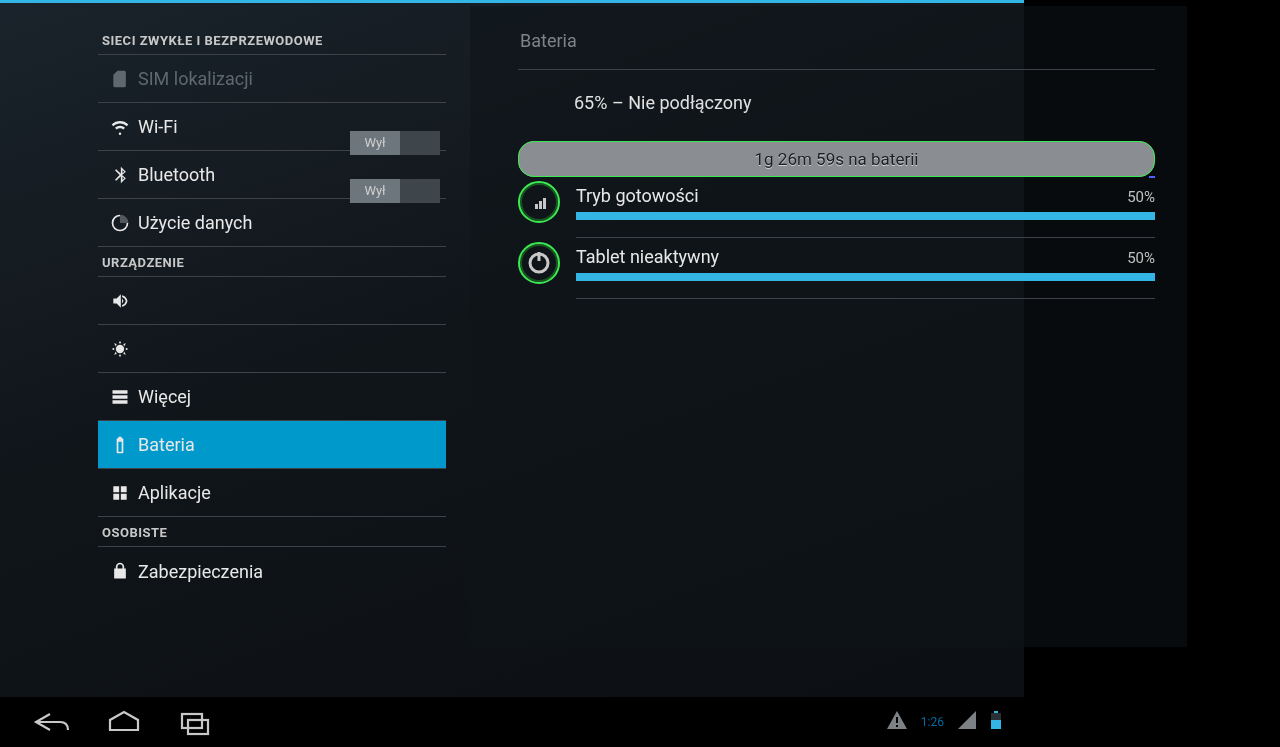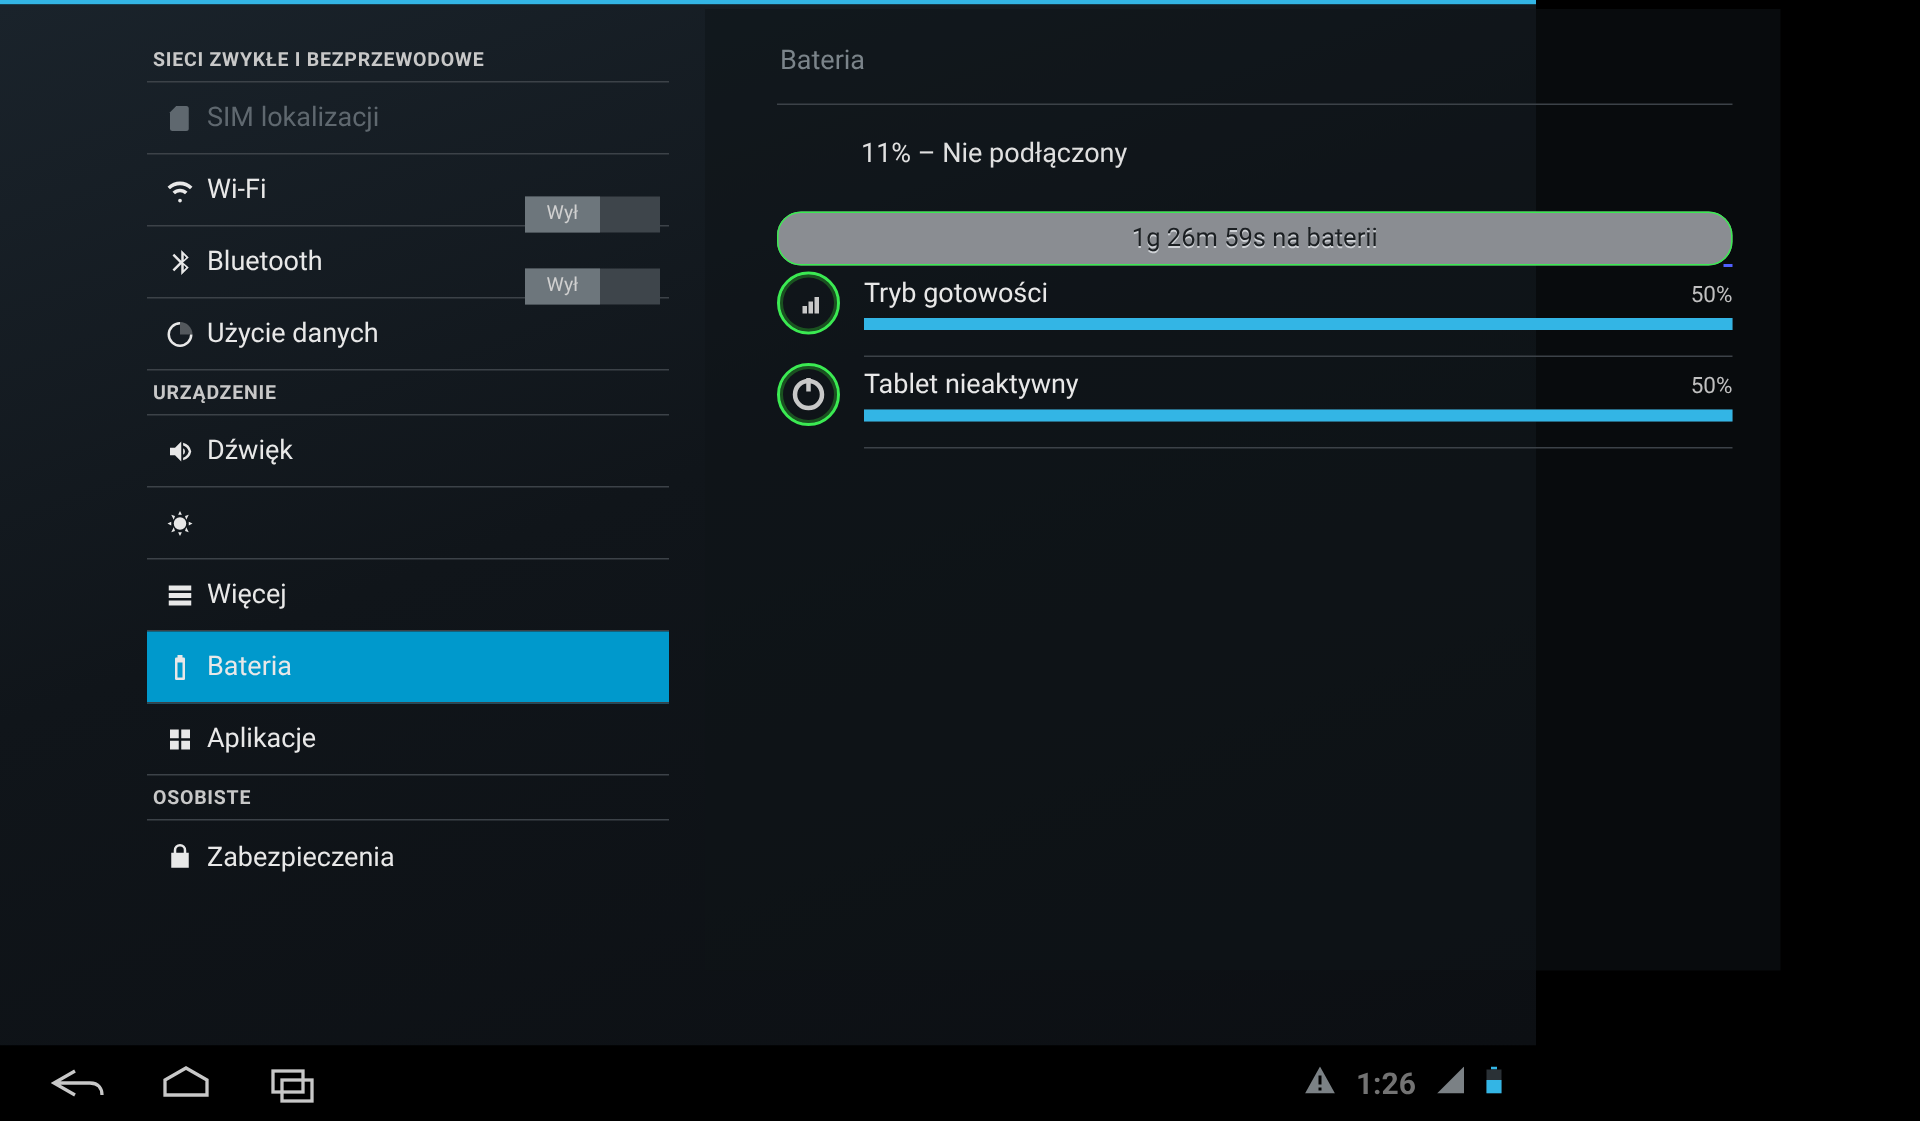--- a/index.html
+++ b/index.html
@@ -43,21 +43,21 @@
 .usage-pct { font-size:15px; color:#c0c0c0; }
 .usage-bar { position:relative; height:8px; margin-top:6px; background:#2a3136; }
 .usage-bar .fill { position:absolute; top:0; left:0; bottom:0; background:#33b5e5; }
 .sep { height:1px; background:#3c4248; margin-left:58px; margin-top:14px; }
 
 
 .navbar { position:absolute; left:0; right:0; bottom:0; height:50px; background:#000; display:flex; align-items:center; }
 .nav-left { display:flex; align-items:center; gap:28px; margin-left:30px; }
 .nav-btn svg { display:block; }
 .nav-right { margin-left:auto; display:flex; align-items:center; gap:14px; margin-right:22px; }
-.clock { font-size:20px; color:#737373;font-weight:bold; }
+.clock { font-size:12px; color:#0369a1; }
 
 .ic { display:block; }
 </style>
 </head>
 <body>
 
 <div class="screen">
   <div class="topbar"></div>
 
   <div class="workarea">
@@ -112,21 +112,20 @@
 
 
         <div class="section-header">URZĄDZENIE</div>
 
         <div class="row">
           <span class="ic-slot">
             <svg class="ic" width="20" height="20" viewBox="0 0 24 24">
                 <path fill="currentColor" d="M4 9v6h4l5 5V4L8 9H4zm12 3a3 3 0 0 0-1.5-2.6v5.2A3 3 0 0 0 16 12zm-1.5-7v2.1A7 7 0 0 1 19 12a7 7 0 0 1-4.5 4.9V19A9 9 0 0 0 21 12a9 9 0 0 0-6.5-7z"></path>
               </svg>
           </span>
-          <span class="lbl">Dźwięk</span>
         </div>
 
         <div class="row">
           <span class="ic-slot">
             <svg class="ic" width="20" height="20" viewBox="0 0 24 24">
                 <path fill="currentColor" d="M12 7a5 5 0 1 0 0 10 5 5 0 0 0 0-10zm0-5 1.5 3h-3L12 2zm0 20-1.5-3h3L12 22zM2 12l3-1.5v3L2 12zm20 0-3 1.5v-3L22 12zM5 5l3 1-1 3-2-4zm14 14-3-1 1-3 2 4zM5 19l2-4 1 3-3 1zM19 5l-2 4-1-3 3-1z"></path>
               </svg>
           </span>
         </div>
 
@@ -168,21 +167,21 @@
           </span>
           <span class="lbl">Zabezpieczenia</span>
         </div>
 
       </div>
     </div>
 
     <div class="main">
       <div class="page-title">Bateria</div>
       <div class="hr"></div>
-      <div class="status">11% – Nie podłączony</div>
+      <div class="status">65% – Nie podłączony</div>
 
       <div class="discharge">
         <span class="discharge-text">1g 26m 59s na baterii</span>
       </div>
 
       <div class="usage-row">
         <div class="usage-ic">
           <div class="usage-ring"></div>
           <svg width="42" height="42" viewBox="0 0 42 42" style="position:absolute">
               <g transform="translate(21 21)">

